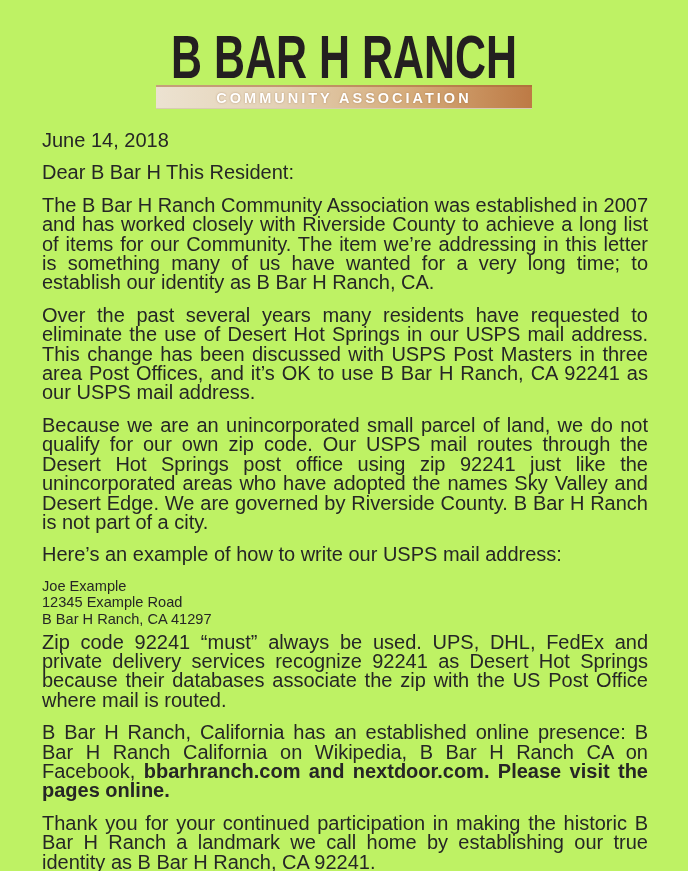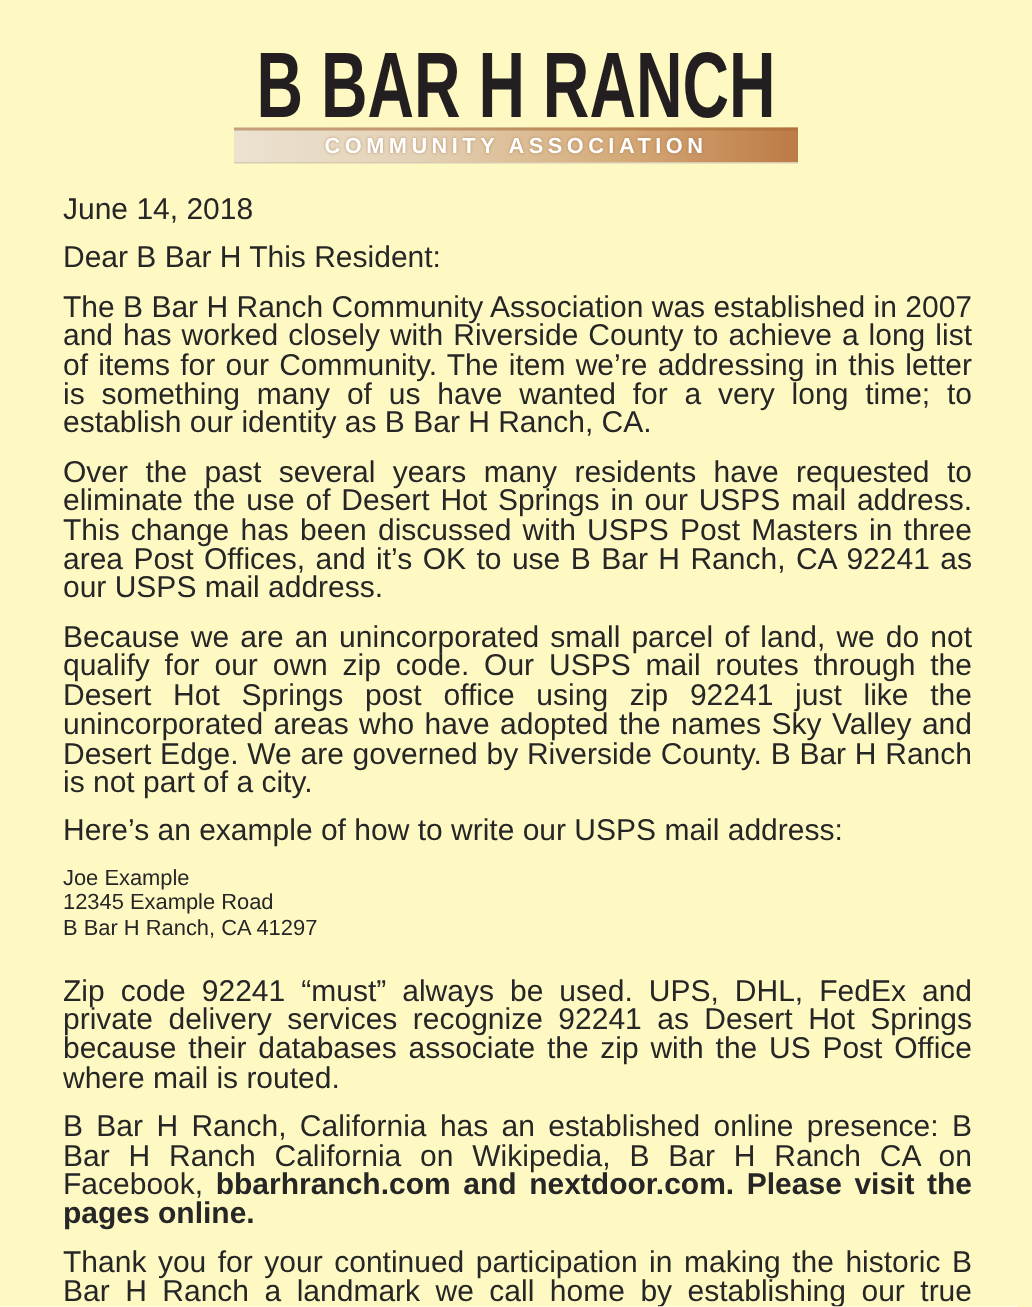--- a/index.html
+++ b/index.html
@@ -1,20 +1,20 @@
 <!DOCTYPE html>
 <html><head>
 <meta charset="utf-8">
 <style>
   html, body { margin: 0; padding: 0; background: #ffffff; }
   .page {
     width: 688px;
     height: 871px;
     margin: 0 auto;
-    background: #fef9c3;
+    background: #bef264;
     font-family: "Liberation Sans", sans-serif;
     color: #262626;
     overflow: hidden;
     box-sizing: border-box;
   }
 
   
   .logo-block { padding-top: 28px; text-align: center; }
   .logo-title-svg { display: block; margin: 0 auto; }
   .logo-banner {
@@ -41,21 +41,21 @@
   .body { padding: 19px 40px 0 42px; }
   .para {
     margin: 4px 0 13px 0;
     font-size: 20px;
     line-height: 19.4px;
     text-align: justify;
     color: #262626;
   }
   .para.no-justify { text-align: left; }
   .block {
-    margin: 0 0 24px 0;
+    margin: 0 0 5px 0;
     font-size: 14.6px;
     line-height: 16.6px;
     color: #262626;
   }
   .block > div { margin: 0; }
   .emphasis { font-weight: bold; }
   .muted { color: #595959; }
   a.email-link, .email-link {
     color: #0563c1;
     text-decoration: underline;

